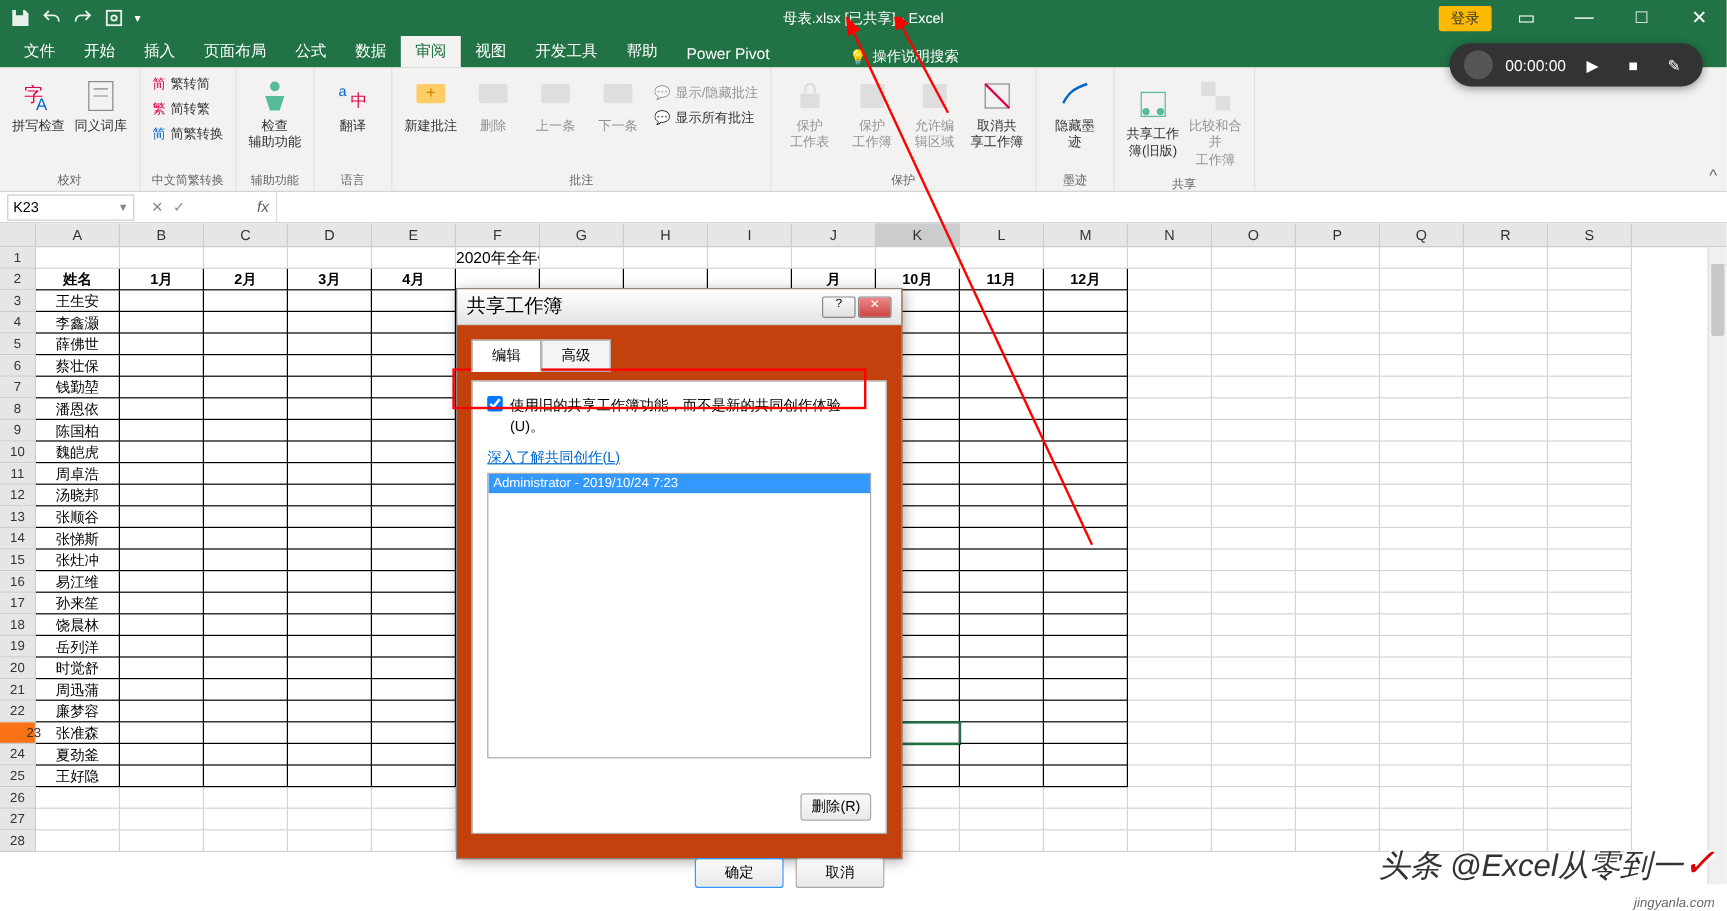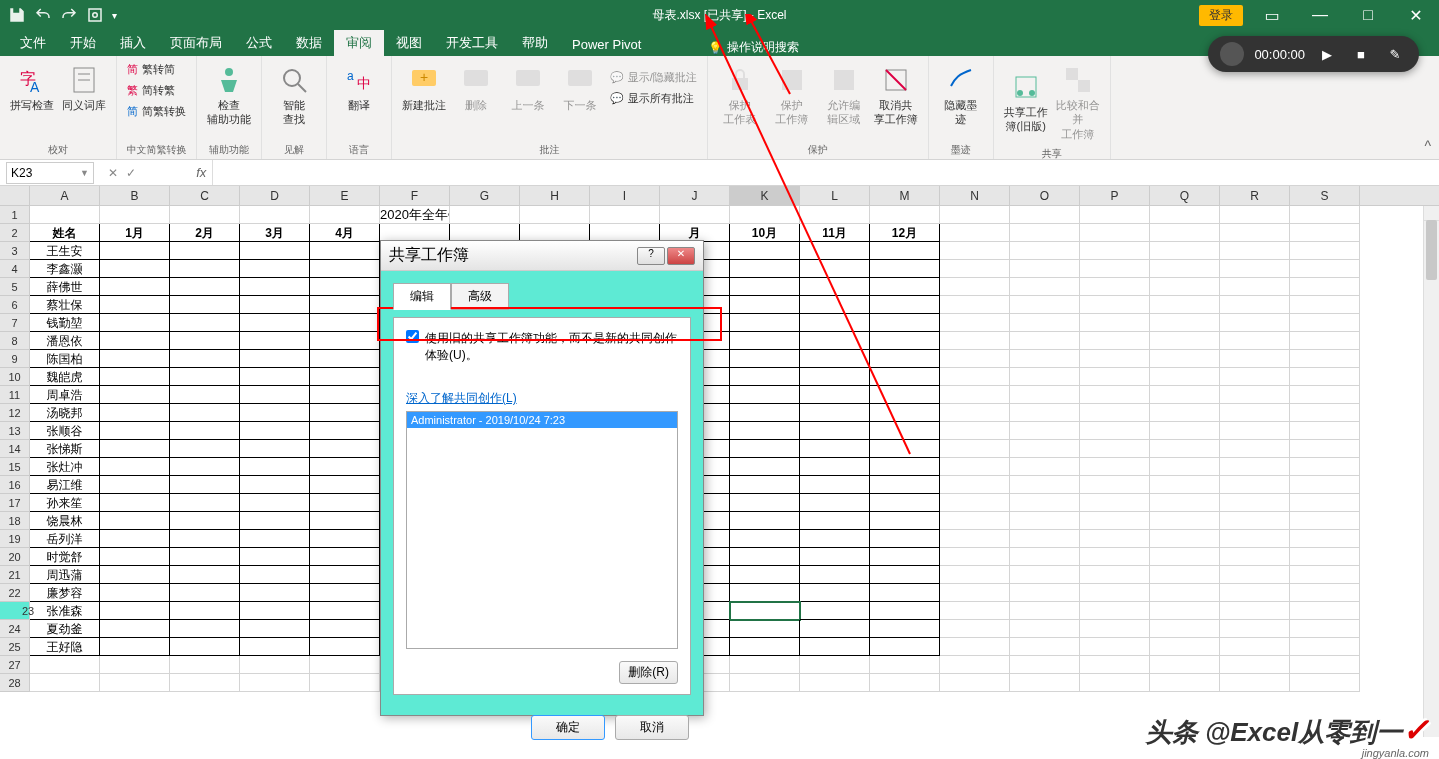--- a/index.html
+++ b/index.html
@@ -28,70 +28,70 @@
 .ribbon-btn-lg { display: flex; flex-direction: column; align-items: center; justify-content: center; width: 48px; font-size: 11px; color: #333; text-align: center; line-height: 1.3; padding: 4px 2px; }
 .ribbon-btn-lg.disabled { opacity: 0.5; }
 .ribbon-btn-lg .icon { width: 32px; height: 32px; margin-bottom: 2px; }
 .ribbon-small-btns { display: flex; flex-direction: column; gap: 2px; justify-content: center; }
 .ribbon-btn-sm { font-size: 11px; color: #333; display: flex; align-items: center; gap: 4px; padding: 2px; }
 .ribbon-btn-sm.disabled { opacity: 0.5; }
 .ribbon-collapse { position: absolute; right: 8px; top: 138px; font-size: 14px; color: #666; }
 
 
 .formula-bar { height: 26px; border-bottom: 1px solid #d4d4d4; display: flex; align-items: center; background: #fff; }
-.name-box { width: 88px; height: 22px; border: 1px solid #ccc; margin: 0 6px; padding: 0 4px; font-size: 12px; display: flex; align-items: center; justify-content: space-between; }
+.name-box { width: 106px; height: 22px; border: 1px solid #ccc; margin: 0 6px; padding: 0 4px; font-size: 12px; display: flex; align-items: center; justify-content: space-between; }
 .fx-btns { display: flex; gap: 8px; padding: 0 8px; color: #888; font-size: 12px; }
 .fx-label { font-style: italic; padding: 0 6px; color: #666; font-size: 13px; margin-left: 46px; }
 
 
 .sheet-area { position: relative; height: 540px; overflow: hidden; }
 .col-headers { display: flex; height: 20px; background: #e6e6e6; border-bottom: 1px solid #ccc; }
 .corner { width: 30px; border-right: 1px solid #ccc; background: #e6e6e6; }
 .col-header { width: 70px; border-right: 1px solid #ccc; text-align: center; font-size: 12px; color: #333; line-height: 20px; }
 .col-header.selected { background: #ccc; }
 .rows { }
 .row { display: flex; height: 18px; }
 .row-header { width: 30px; background: #e6e6e6; border-right: 1px solid #ccc; border-bottom: 1px solid #ccc; text-align: center; font-size: 11px; color: #333; line-height: 18px; }
-.row-header.selected { background: #5eead4; padding-left: 22px; }
+.row-header.selected { background: #f97316; padding-left: 22px; }
 .cell { width: 70px; border-right: 1px solid #d4d4d4; border-bottom: 1px solid #d4d4d4; font-size: 12px; text-align: center; line-height: 18px; overflow: hidden; white-space: nowrap; }
 .cell.bordered { border-right: 1px solid #000; border-bottom: 1px solid #000; }
 .cell.selected { outline: 2px solid #217346; outline-offset: -1px; }
 .title-cell { font-size: 13px; text-align: center; }
 
 
-.dialog { position: absolute; left: 380px; top: 240px; width: 324px; height: 476px; background: #5eead4; border: 1px solid #888; box-shadow: 2px 2px 10px rgba(0,0,0,0.3); }
+.dialog { position: absolute; left: 380px; top: 240px; width: 372px; height: 476px; background: #c2410c; border: 1px solid #888; box-shadow: 2px 2px 10px rgba(0,0,0,0.3); }
 .dialog-titlebar { height: 30px; background: linear-gradient(#fff, #e4e4e4); border-bottom: 1px solid #ccc; display: flex; align-items: center; padding: 0 8px; justify-content: space-between; }
 .dialog-winbtns { display: flex; gap: 2px; }
 .dialog-winbtn { width: 28px; height: 18px; border: 1px solid #888; border-radius: 2px; font-size: 10px; text-align: center; background: linear-gradient(#fafafa,#e0e0e0); }
 .dialog-winbtn.close { background: linear-gradient(#e88,#c44); color: #fff; }
 .dialog-tabs { display: flex; padding: 12px 12px 8px; gap: 0; }
 .dialog-tab { padding: 4px 16px; font-size: 12px; border: 1px solid #aaa; background: #f4f4f4; }
 .dialog-tab.active { background: #fff; border-bottom-color: #fff; position: relative; z-index: 2; }
 .dialog-body { margin: 0 12px 12px; padding: 12px; background: #fff; border: 1px solid #aaa; margin-top: -1px; height: 378px; font-size: 12px; position: relative; }
 .checkbox-row { display: flex; align-items: flex-start; gap: 6px; line-height: 1.4; }
-.link { color: #0066cc; text-decoration: underline; margin-top: 26px; display: inline-block; text-align: center; }
+.link { color: #0066cc; text-decoration: underline; margin-top: 9px; display: inline-block; text-align: center; }
 .users-label { margin-top: 12px; }
 .users-list { border: 1px solid #aaa; height: 238px; margin-top: 4px; background: #fff; overflow-y: scroll; }
 .user-item { background: #3399ff; color: #fff; padding: 2px 4px; font-size: 11px; }
 .remove-btn { position: absolute; right: 12px; bottom: 10px; padding: 2px 8px; font-size: 12px; border: 1px solid #aaa; background: linear-gradient(#fafafa,#e8e8e8); border-radius: 3px; }
 .dialog-footer { display: flex; justify-content: flex-end; gap: 10px; padding: 8px 14px; }
 .dlg-btn { padding: 3px 24px; font-size: 12px; border: 1px solid #aaa; background: linear-gradient(#fafafa,#e8e8e8); border-radius: 3px; }
 .dlg-btn.primary { border-color: #3399ff; }
 
 
 .red-box { position: absolute; border: 2px solid #ff0000; pointer-events: none; }
 .red-arrow { position: absolute; pointer-events: none; }
 
 
 .overlay-pill { position: absolute; right: 20px; top: 36px; background: #333; border-radius: 20px; padding: 6px 12px; display: flex; align-items: center; gap: 10px; color: #fff; font-size: 13px; box-shadow: 0 2px 8px rgba(0,0,0,0.4); }
 .pill-btn { width: 24px; height: 24px; display: flex; align-items: center; justify-content: center; }
 .pill-dot { width: 24px; height: 24px; background: #555; border-radius: 50%; }
 
 
-.watermark { position: absolute; right: 10px; bottom: 9px; font-size: 26px; font-weight: bold; color: #333; text-shadow: 2px 2px 0 #fff, -2px -2px 0 #fff; font-style: italic; }
+.watermark { position: absolute; right: 10px; bottom: 20px; font-size: 26px; font-weight: normal; color: #333; text-shadow: 2px 2px 0 #fff, -2px -2px 0 #fff; font-style: italic; }
 .watermark-sub { position: absolute; right: 10px; bottom: 0; font-size: 11px; color: #666; font-style: italic; }
 .watermark-check { color: #d00; font-size: 32px; }
 
 .scrollbar-v { position: absolute; right: 0; top: 206px; width: 16px; bottom: 22px; background: #f0f0f0; border-left: 1px solid #ddd; }
 .scrollbar-v::before { content:""; display:block; height:14px; border-bottom:1px solid #ddd; }
 .scroll-thumb-v { position:absolute; top:14px; left:2px; right:2px; height:60px; background:#c8c8c8; border-radius:2px; }
 </style>
 </head>
 <body>
 
@@ -183,33 +183,20 @@
         <div class="ribbon-btn-lg">
           <svg class="icon" viewBox="0 0 32 32">
             <circle cx="16" cy="8" r="4" fill="#5b9"></circle>
             <path d="M8 16h16l-4 12h-8z" fill="#5b9"></path>
           </svg>
           <span style="white-space:pre-line">检查
 辅助功能</span>
         </div>
       </div>
     <div class="ribbon-group-label">辅助功能</div>
-  </div>
-  <div class="ribbon-group">
-    <div class="ribbon-btns">
-        <div class="ribbon-btn-lg">
-          <svg class="icon" viewBox="0 0 32 32">
-            <circle cx="14" cy="14" r="8" fill="none" stroke="#888" stroke-width="2"></circle>
-            <line x1="20" y1="20" x2="28" y2="28" stroke="#888" stroke-width="2"></line>
-          </svg>
-          <span style="white-space:pre-line">智能
-查找</span>
-        </div>
-      </div>
-    <div class="ribbon-group-label">见解</div>
   </div>
   <div class="ribbon-group">
     <div class="ribbon-btns">
         <div class="ribbon-btn-lg">
           <svg class="icon" viewBox="0 0 32 32">
             <text x="4" y="16" font-size="12" fill="#06c">a</text>
             <text x="14" y="24" font-size="14" fill="#d04">中</text>
           </svg>
           <span>翻译</span>
         </div>
@@ -909,20 +896,42 @@
         <div class="cell bordered"></div>
         <div class="cell bordered"></div>
         <div class="cell"></div>
         <div class="cell"></div>
         <div class="cell"></div>
         <div class="cell"></div>
         <div class="cell"></div>
         <div class="cell"></div>
       </div>
       <div class="row">
+        <div class="row-header">26</div>
+        <div class="cell"></div>
+        <div class="cell"></div>
+        <div class="cell"></div>
+        <div class="cell"></div>
+        <div class="cell"></div>
+        <div class="cell"></div>
+        <div class="cell"></div>
+        <div class="cell"></div>
+        <div class="cell"></div>
+        <div class="cell"></div>
+        <div class="cell"></div>
+        <div class="cell"></div>
+        <div class="cell"></div>
+        <div class="cell"></div>
+        <div class="cell"></div>
+        <div class="cell"></div>
+        <div class="cell"></div>
+        <div class="cell"></div>
+        <div class="cell"></div>
+      </div>
+      <div class="row">
         <div class="row-header">27</div>
         <div class="cell"></div>
         <div class="cell"></div>
         <div class="cell"></div>
         <div class="cell"></div>
         <div class="cell"></div>
         <div class="cell"></div>
         <div class="cell"></div>
         <div class="cell"></div>
         <div class="cell"></div>

